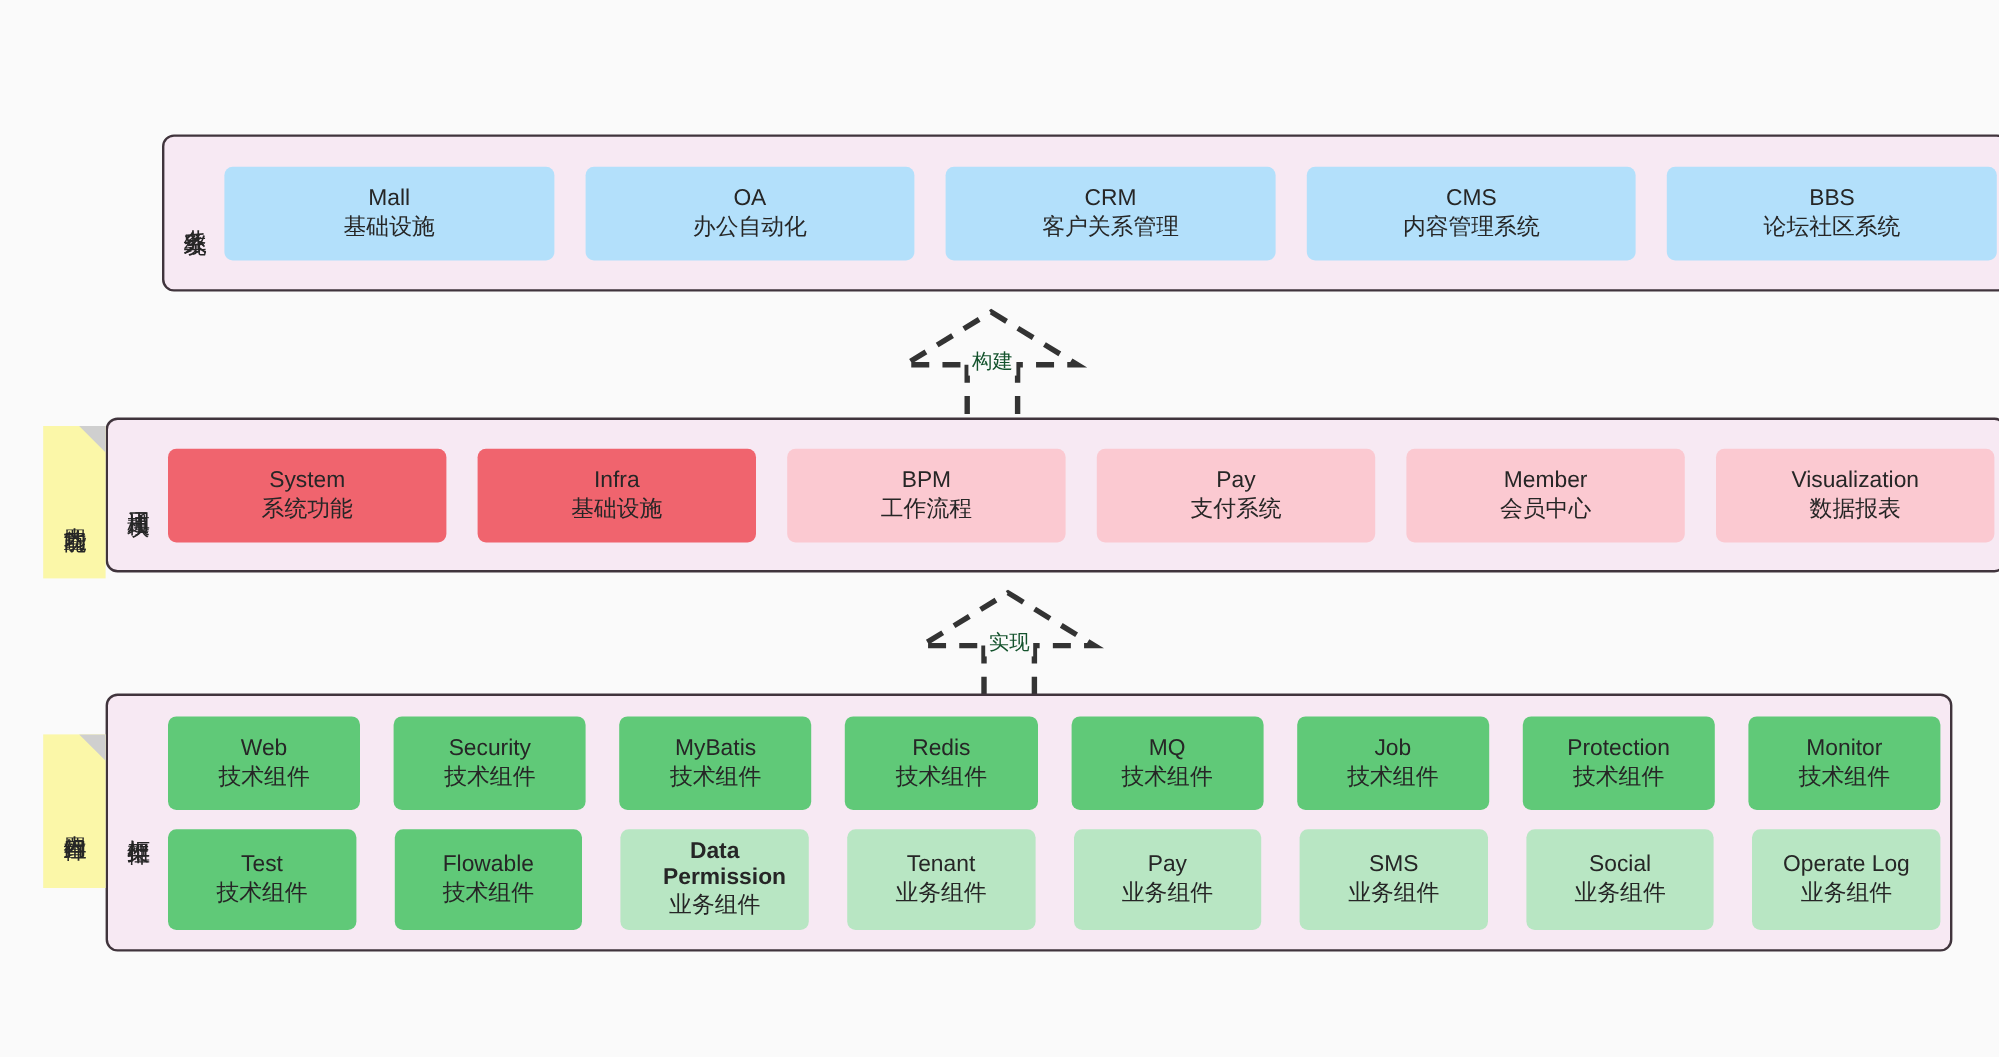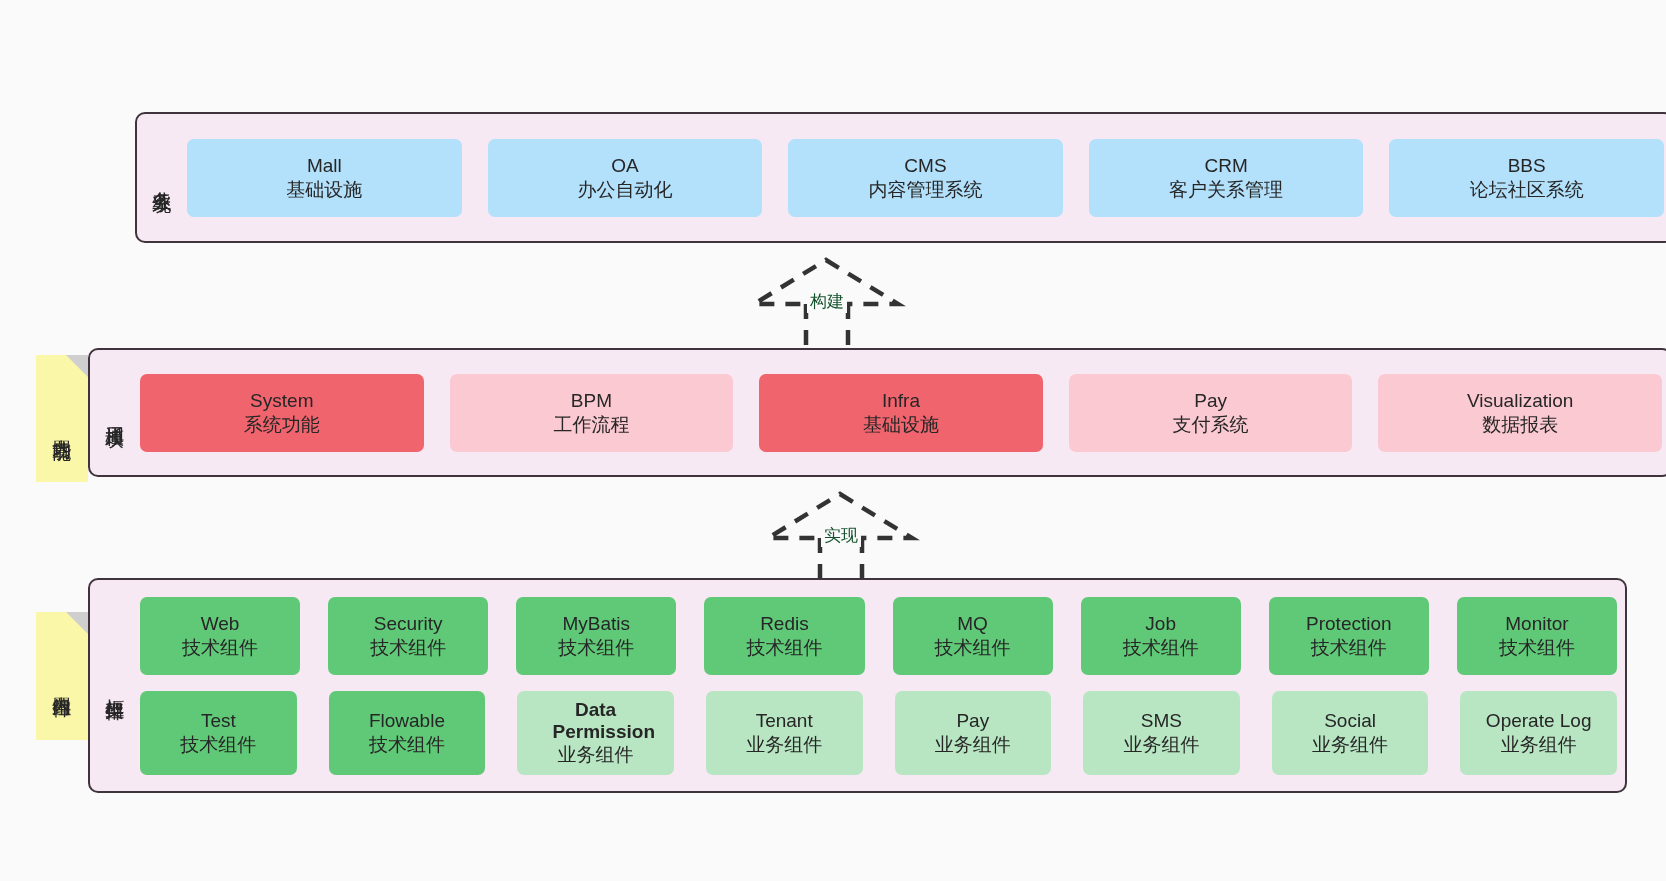--- a/index.html
+++ b/index.html
@@ -129,26 +129,26 @@
         <div class="row" style="height:78px;">
           <div class="node blue">
             <span class="t1">Mall</span>
             <span class="t2">基础设施</span>
           </div>
           <div class="node blue">
             <span class="t1">OA</span>
             <span class="t2">办公自动化</span>
           </div>
           <div class="node blue">
+            <span class="t1">CRM</span>
+            <span class="t2">客户关系管理</span>
+          </div>
+          <div class="node blue">
             <span class="t1">CMS</span>
             <span class="t2">内容管理系统</span>
-          </div>
-          <div class="node blue">
-            <span class="t1">CRM</span>
-            <span class="t2">客户关系管理</span>
           </div>
           <div class="node blue">
             <span class="t1">BBS</span>
             <span class="t2">论坛社区系统</span>
           </div>
         </div>
       </div>
     </div>
   </div>
 
@@ -164,31 +164,35 @@
 
   <div class="band" style="left:88px; top:348px; width:1584px; height:129px;">
     <div class="band-title">通用模块</div>
     <div class="band-body">
       <div class="rows">
         <div class="row" style="height:78px;">
           <div class="node red">
             <span class="t1">System</span>
             <span class="t2">系统功能</span>
           </div>
-          <div class="node pink">
-            <span class="t1">BPM</span>
-            <span class="t2">工作流程</span>
-          </div>
           <div class="node red">
             <span class="t1">Infra</span>
             <span class="t2">基础设施</span>
           </div>
           <div class="node pink">
+            <span class="t1">BPM</span>
+            <span class="t2">工作流程</span>
+          </div>
+          <div class="node pink">
             <span class="t1">Pay</span>
             <span class="t2">支付系统</span>
+          </div>
+          <div class="node pink">
+            <span class="t1">Member</span>
+            <span class="t2">会员中心</span>
           </div>
           <div class="node pink">
             <span class="t1">Visualization</span>
             <span class="t2">数据报表</span>
           </div>
         </div>
       </div>
     </div>
   </div>
 

